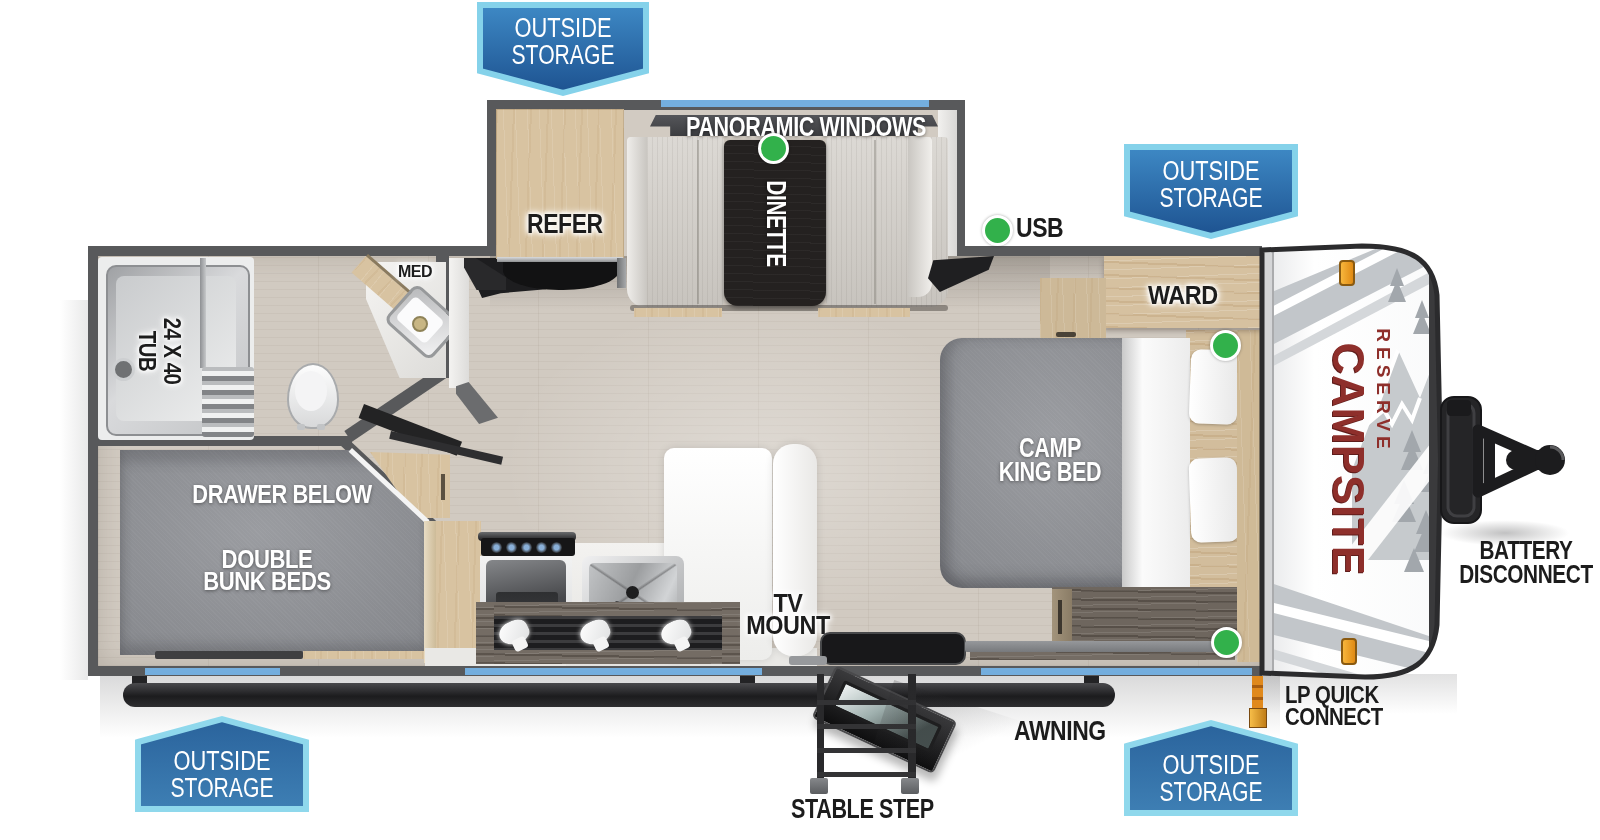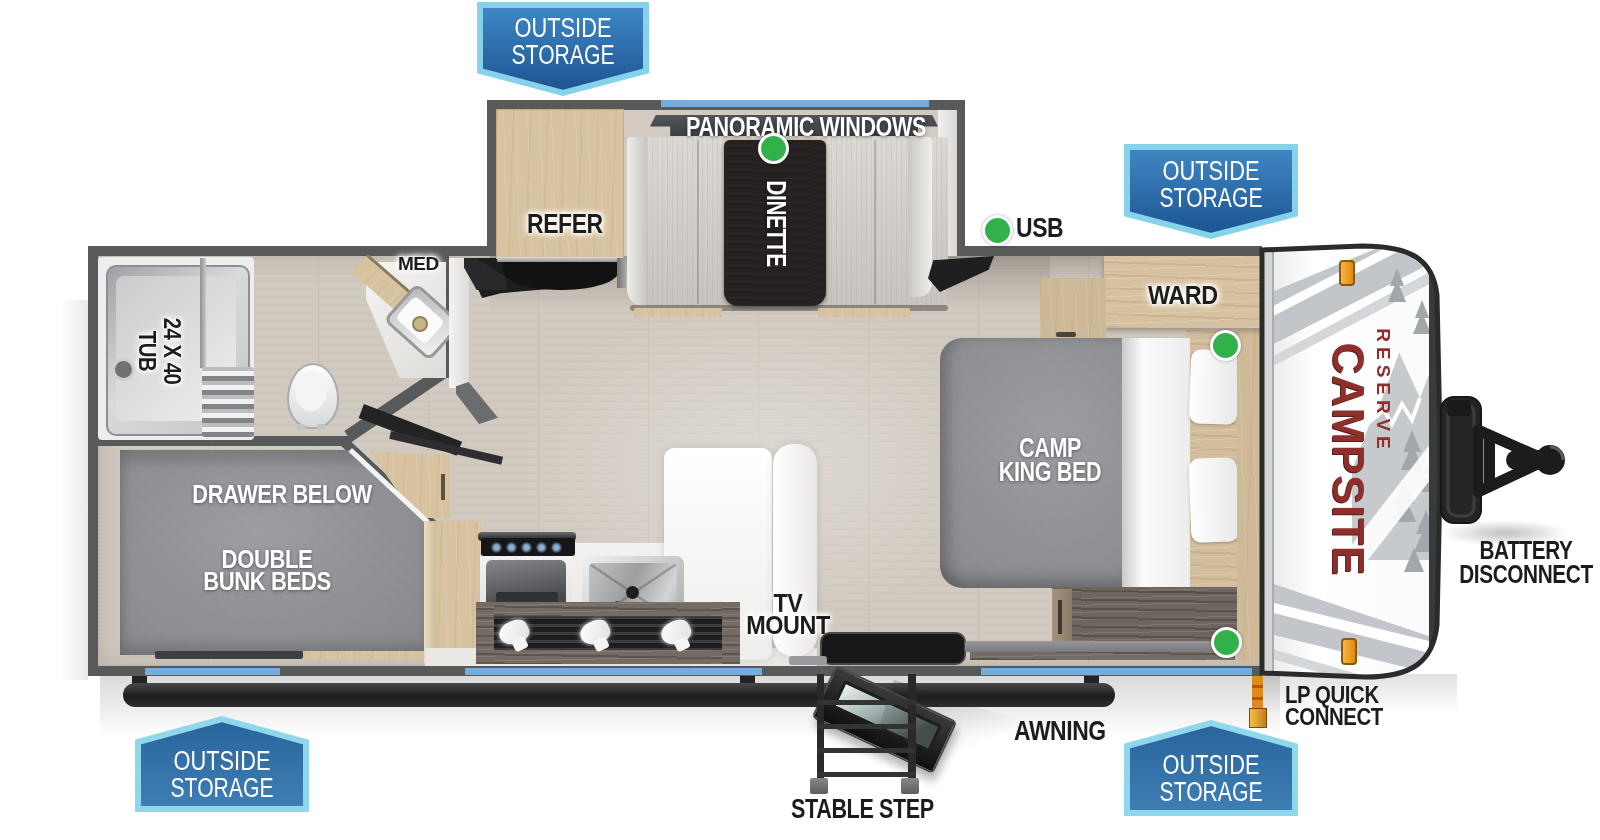--- a/index.html
+++ b/index.html
@@ -102,21 +102,21 @@
 <div class="abs" style="left:366px;top:262px;width:80px;height:116px;background:linear-gradient(135deg,#f5f4f2,#dddcd9);clip-path:polygon(0 0,100% 0,100% 100%,42% 100%,0 32%);box-shadow:0 0 10px rgba(255,255,255,.9);"></div>
 
 <div class="wood abs" style="left:366px;top:256px;width:109px;height:22px;transform:rotate(41deg);transform-origin:0 0;"></div>
 <div class="abs" style="left:368px;top:254px;width:106px;height:3px;background:#8a7a5e;transform:rotate(41deg);transform-origin:0 0;"></div>
 
 <div class="abs" style="left:392px;top:297px;width:56px;height:44px;background:linear-gradient(135deg,#b9babc,#f2f2f3);border-radius:8px;transform:rotate(42deg);border:3px solid #97999b;"></div>
 <div class="abs" style="left:400px;top:305px;width:40px;height:30px;background:#fbfbfc;border-radius:5px;transform:rotate(42deg);"></div>
 
 <div class="abs" style="left:412px;top:316px;width:12px;height:12px;background:#c8b684;border-radius:50%;border:2px solid #8f8358;"></div>
 
-<div class="lbl glow" style="left:398px;top:253px;font-size:19px;text-align:right;">MED</div>
+<div class="lbl glow" style="left:398px;top:263px;font-size:16px;text-align:right;">MED</div>
 
 <div class="lbl glow" style="left:59px;top:326px;width:200px;text-align:center;font-size:23px;line-height:25px;transform:rotate(90deg) scaleX(.88);transform-origin:center;">24 X 40<br>TUB</div>
 
 <div class="wall" style="left:345px;top:436px;width:125px;height:10px;transform:rotate(43deg);transform-origin:0 0;"></div>
 
 <div class="wood abs" style="left:370px;top:452px;width:80px;height:66px;clip-path:polygon(0 0,100% 4%,100% 100%,58% 100%);"></div>
 <div class="abs" style="left:441px;top:474px;width:4px;height:26px;background:#5c5140;"></div>
 
 <div class="matt abs" style="left:120px;top:450px;width:310px;height:205px;clip-path:polygon(0 0,75% 0,100% 37%,100% 100%,0 100%);box-shadow:inset 0 12px 12px rgba(40,40,44,.2),inset 0 -10px 12px rgba(40,40,44,.22);"></div>
 

